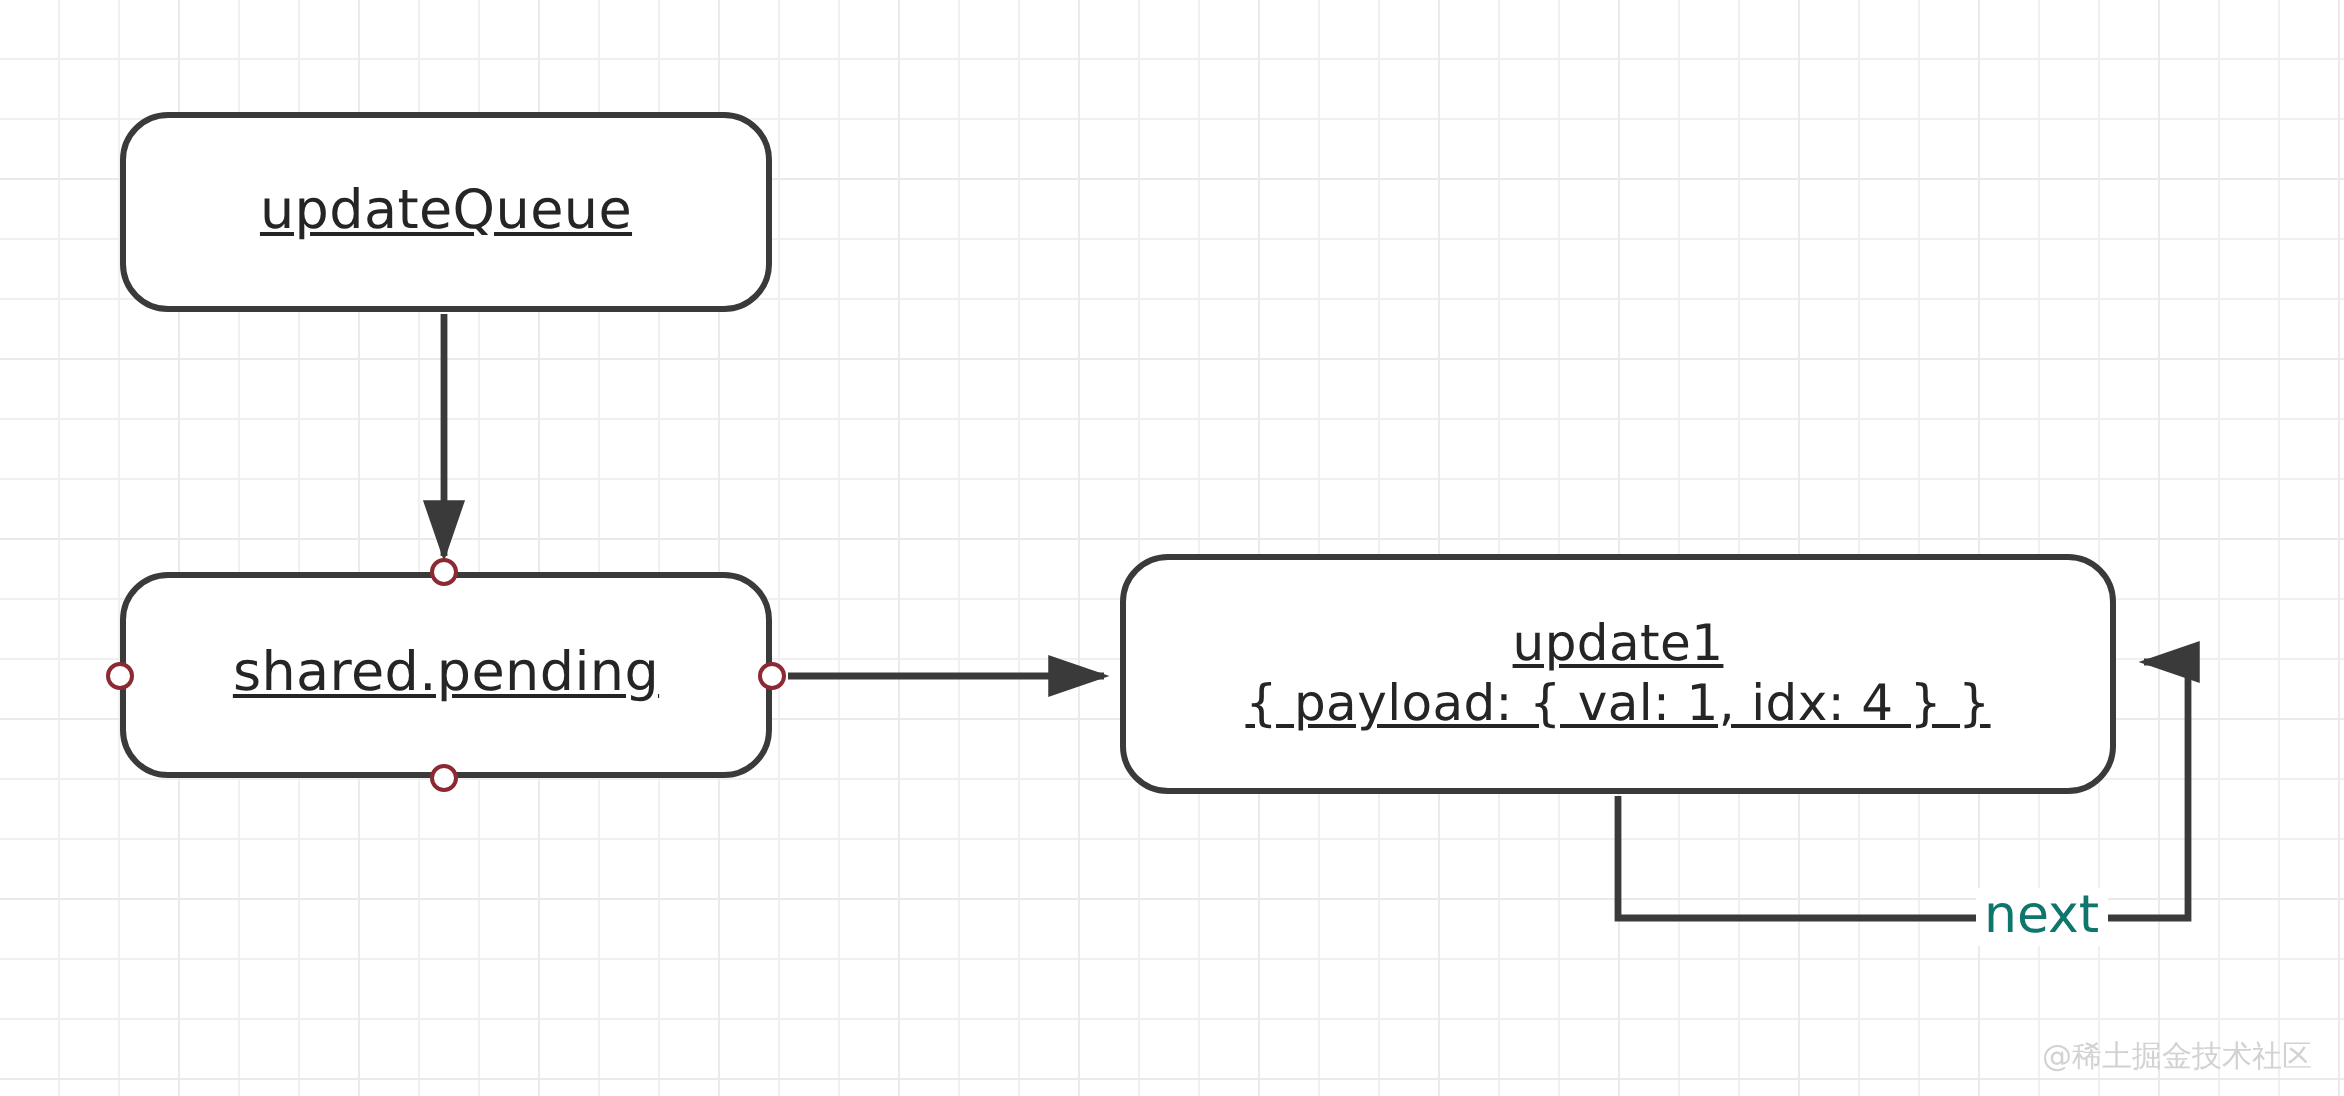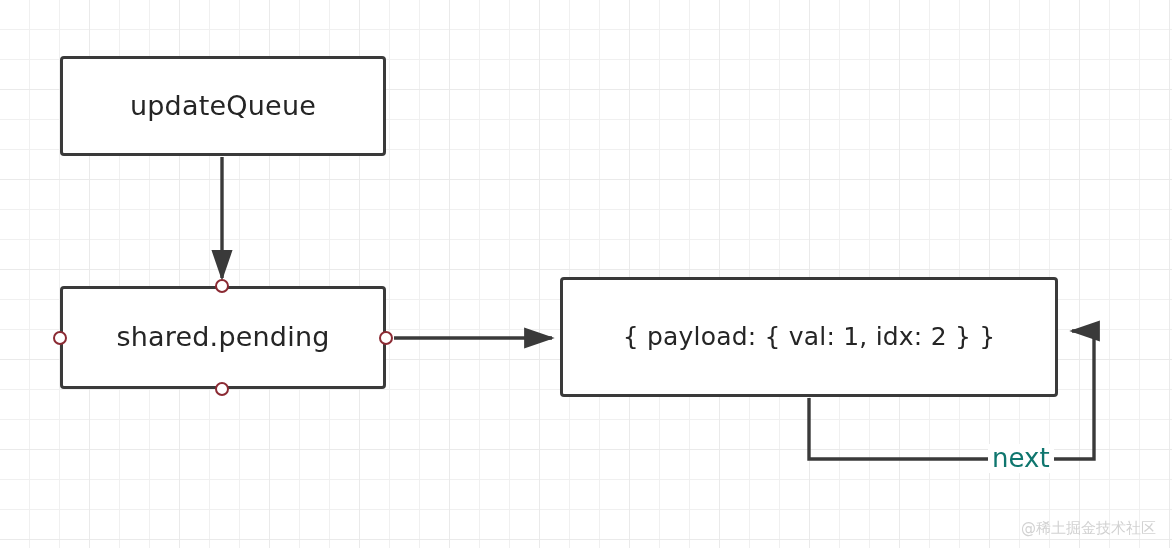--- a/index.html
+++ b/index.html
@@ -37,29 +37,30 @@
     left: 0;
     top: 0;
     width: 1172px;
     height: 548px;
   }
   .node {
     position: absolute;
     box-sizing: border-box;
     background: #ffffff;
     border: 3px solid #3a3a3a;
-    border-radius: 4px;
+    border-radius: 24px;
     display: flex;
     align-items: center;
     justify-content: center;
     text-align: center;
     color: #252525;
     font-family: "DejaVu Sans", sans-serif;
     line-height: 1.22;
     letter-spacing: 0.2px;
+    text-decoration: underline;
   }
   #node-update-queue {
     left: 60px;
     top: 56px;
     width: 326px;
     height: 100px;
     font-size: 27px;
   }
   #node-shared-pending {
     left: 60px;
@@ -142,21 +143,22 @@
 
   <div class="node" id="node-update-queue">
     <span>updateQueue</span>
   </div>
 
   <div class="node" id="node-shared-pending">
     <span>shared.pending</span>
   </div>
 
   <div class="node" id="node-update1">
-    <span class="line2">{ payload: { val: 1, idx: 2 } }</span>
+    <span class="line1">update1</span>
+    <span class="line2">{ payload: { val: 1, idx: 4 } }</span>
   </div>
 
   <div class="anchor" style="left:215px; top:279px;"></div>
   <div class="anchor" style="left:53px; top:331px;"></div>
   <div class="anchor" style="left:379px; top:331px;"></div>
   <div class="anchor" style="left:215px; top:382px;"></div>
 
   <div class="edge-label" id="label-next">next</div>
 
   <div id="watermark">@稀土掘金技术社区</div>

